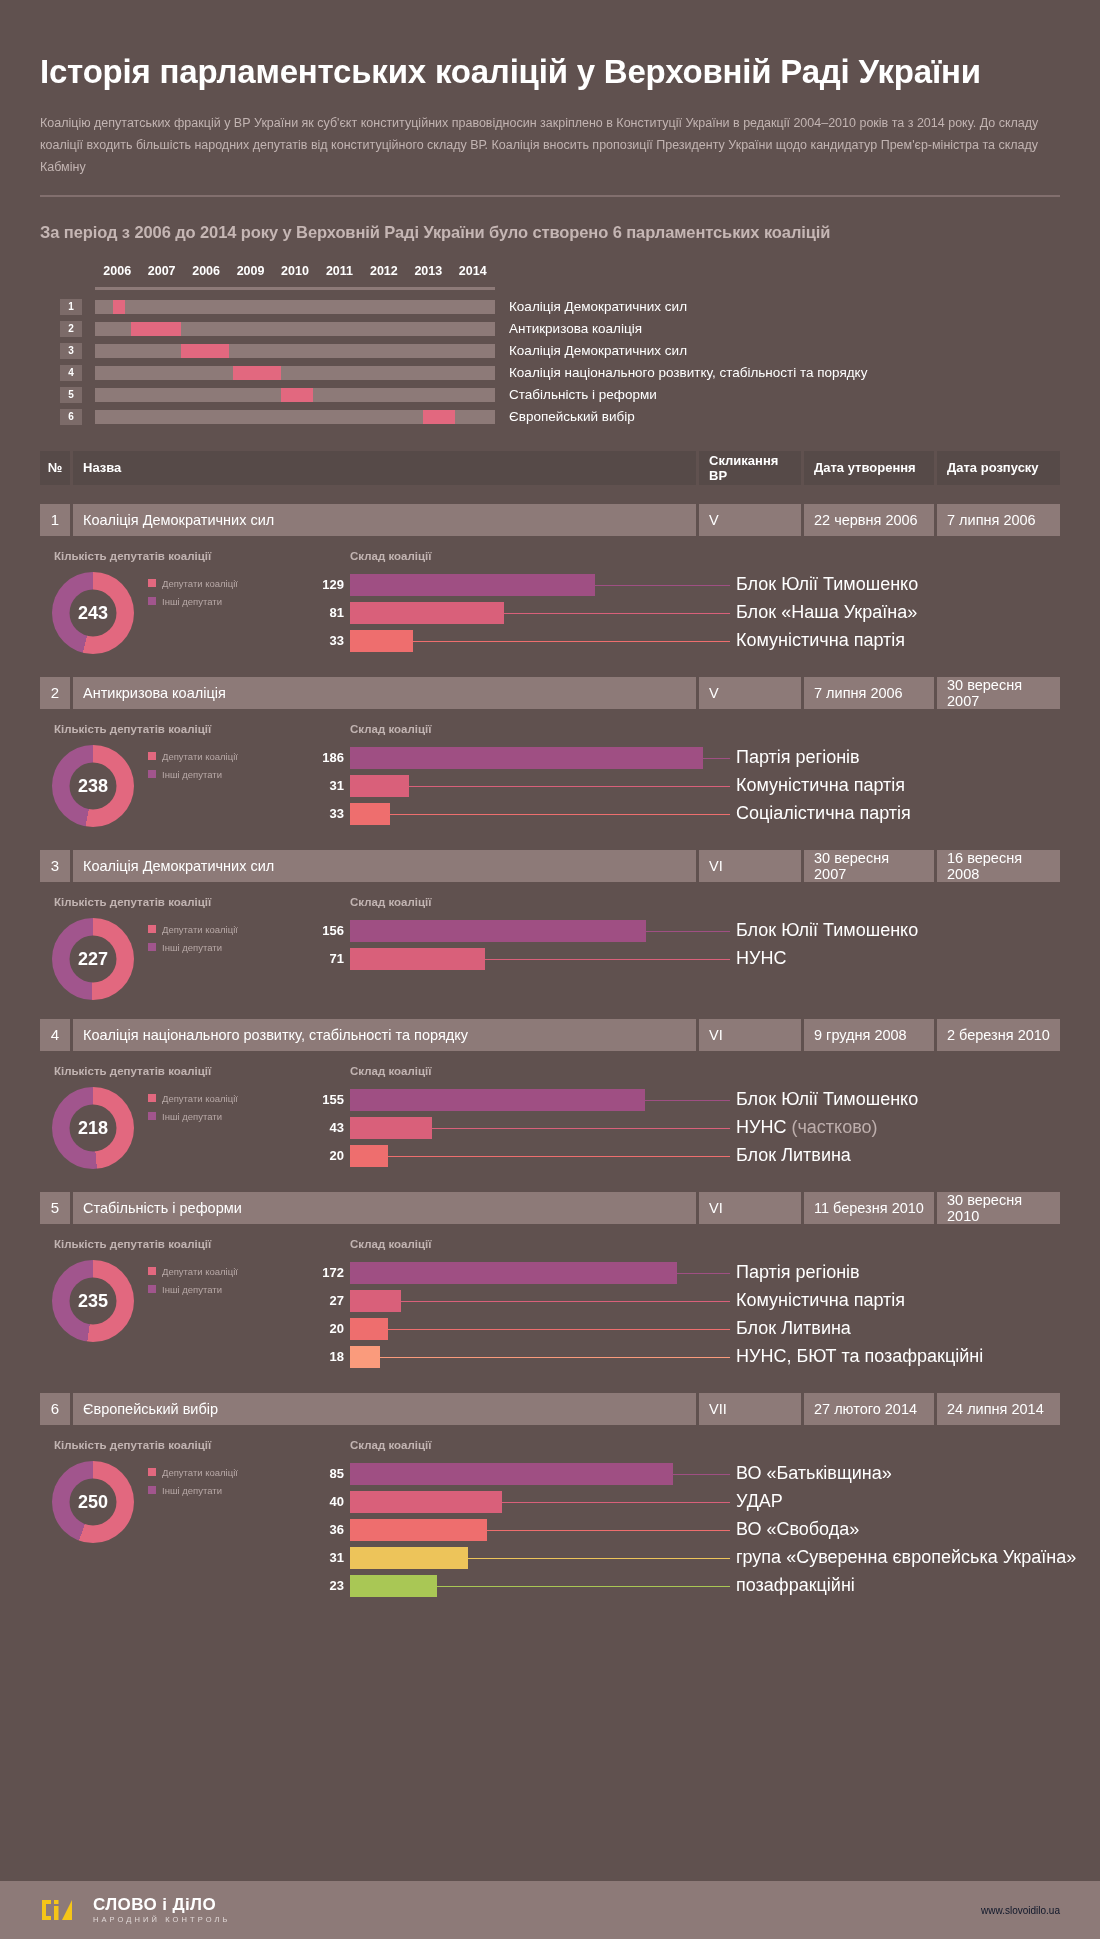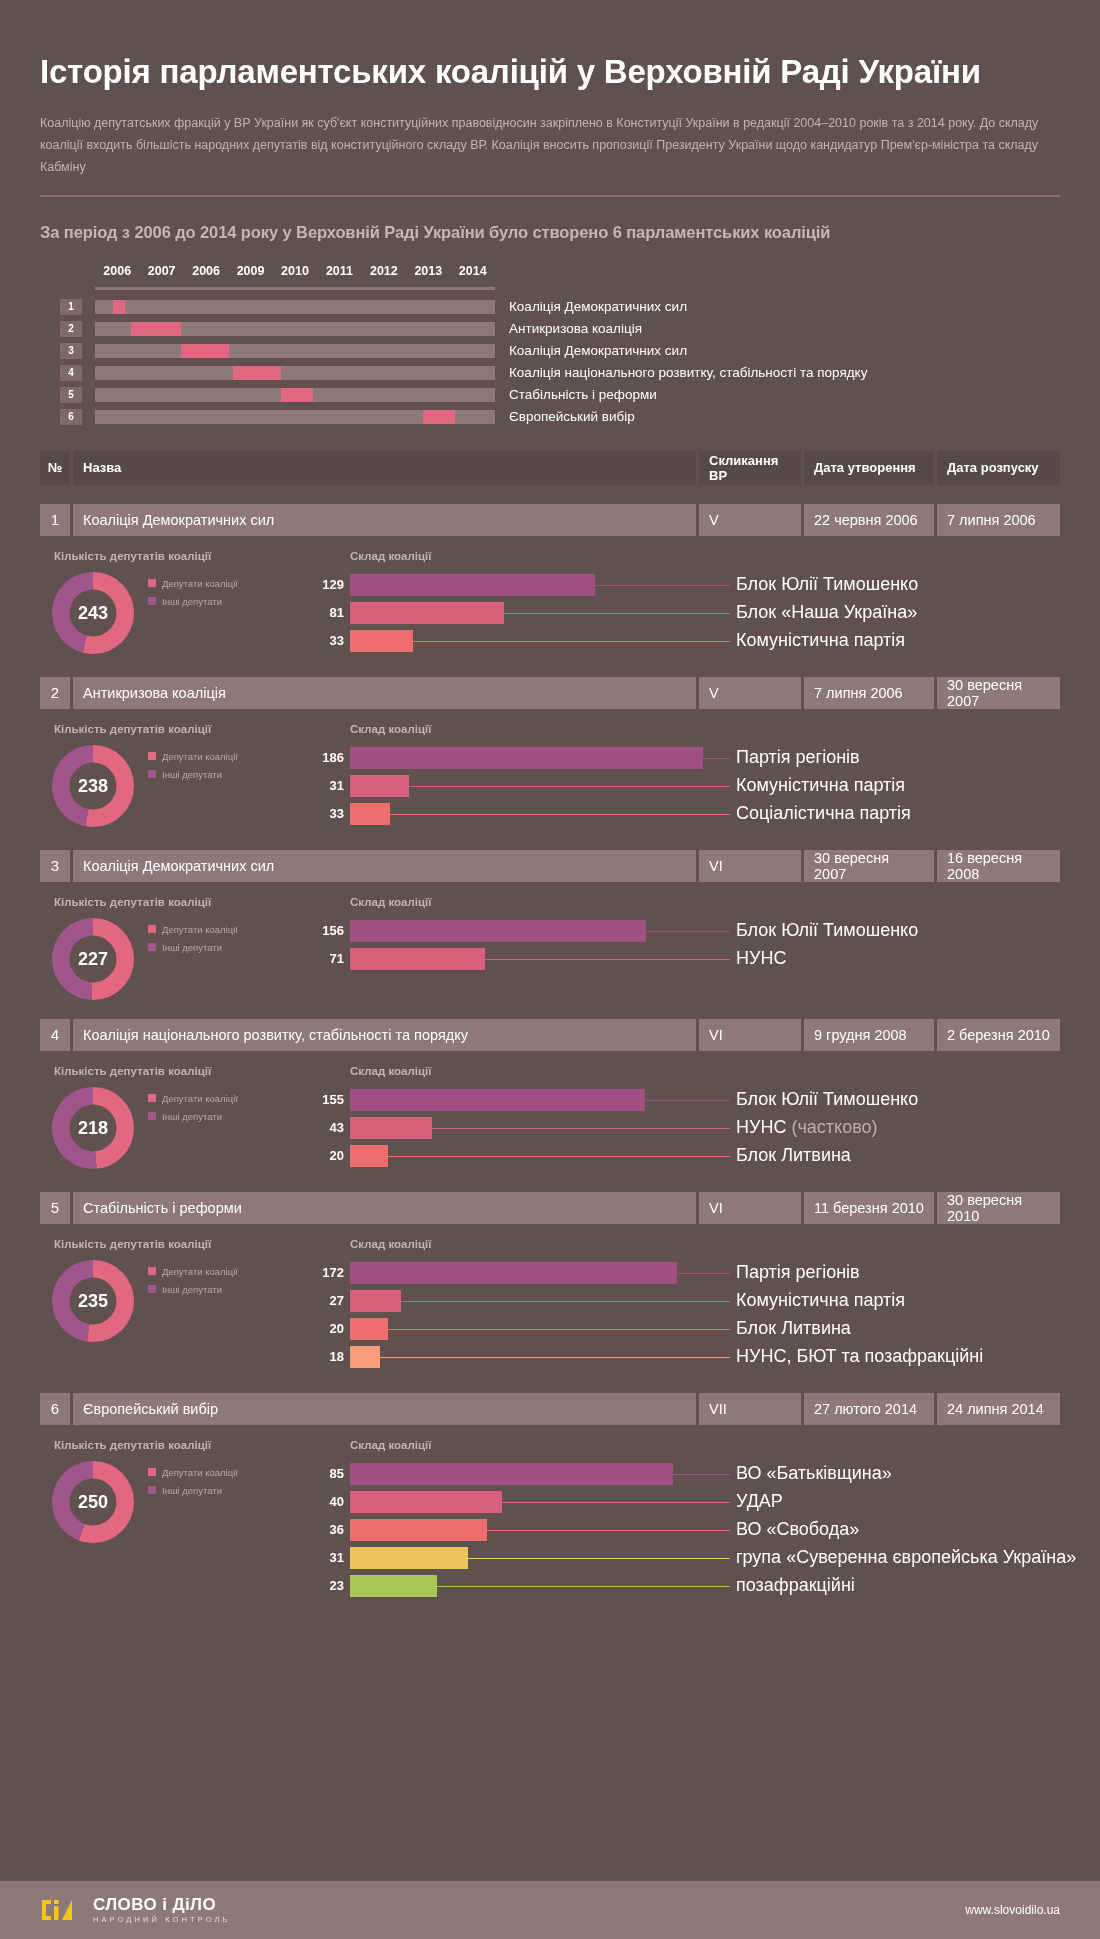--- a/index.html
+++ b/index.html
@@ -295,21 +295,21 @@
     color: #ffffff;
     letter-spacing: .4px;
   }
   .logo-sub {
     font-size: 7.5px;
     color: #e2d9d8;
     letter-spacing: 3.1px;
     margin-top: 3px;
     text-align: center;
   }
-  .site { font-size: 12px; color: #ffffff; }
+  .site { font-size: 10px; color: #0f172a; }
 </style>
 </head>
 <body>
 
 <div class="header">
   <div class="main-title">Історія парламентських коаліцій у Верховній Раді України</div>
   <div class="intro">Коаліцію депутатських фракцій у ВР України як суб'єкт конституційних правовідносин закріплено в Конституції України в редакції 2004–2010 років та з 2014 року.  До складу коаліції входить більшість народних депутатів від конституційного складу ВР. Коаліція вносить пропозиції Президенту України щодо кандидатур Прем'єр-міністра та складу Кабміну</div>
   <div class="header-rule"></div>
 </div>
 

